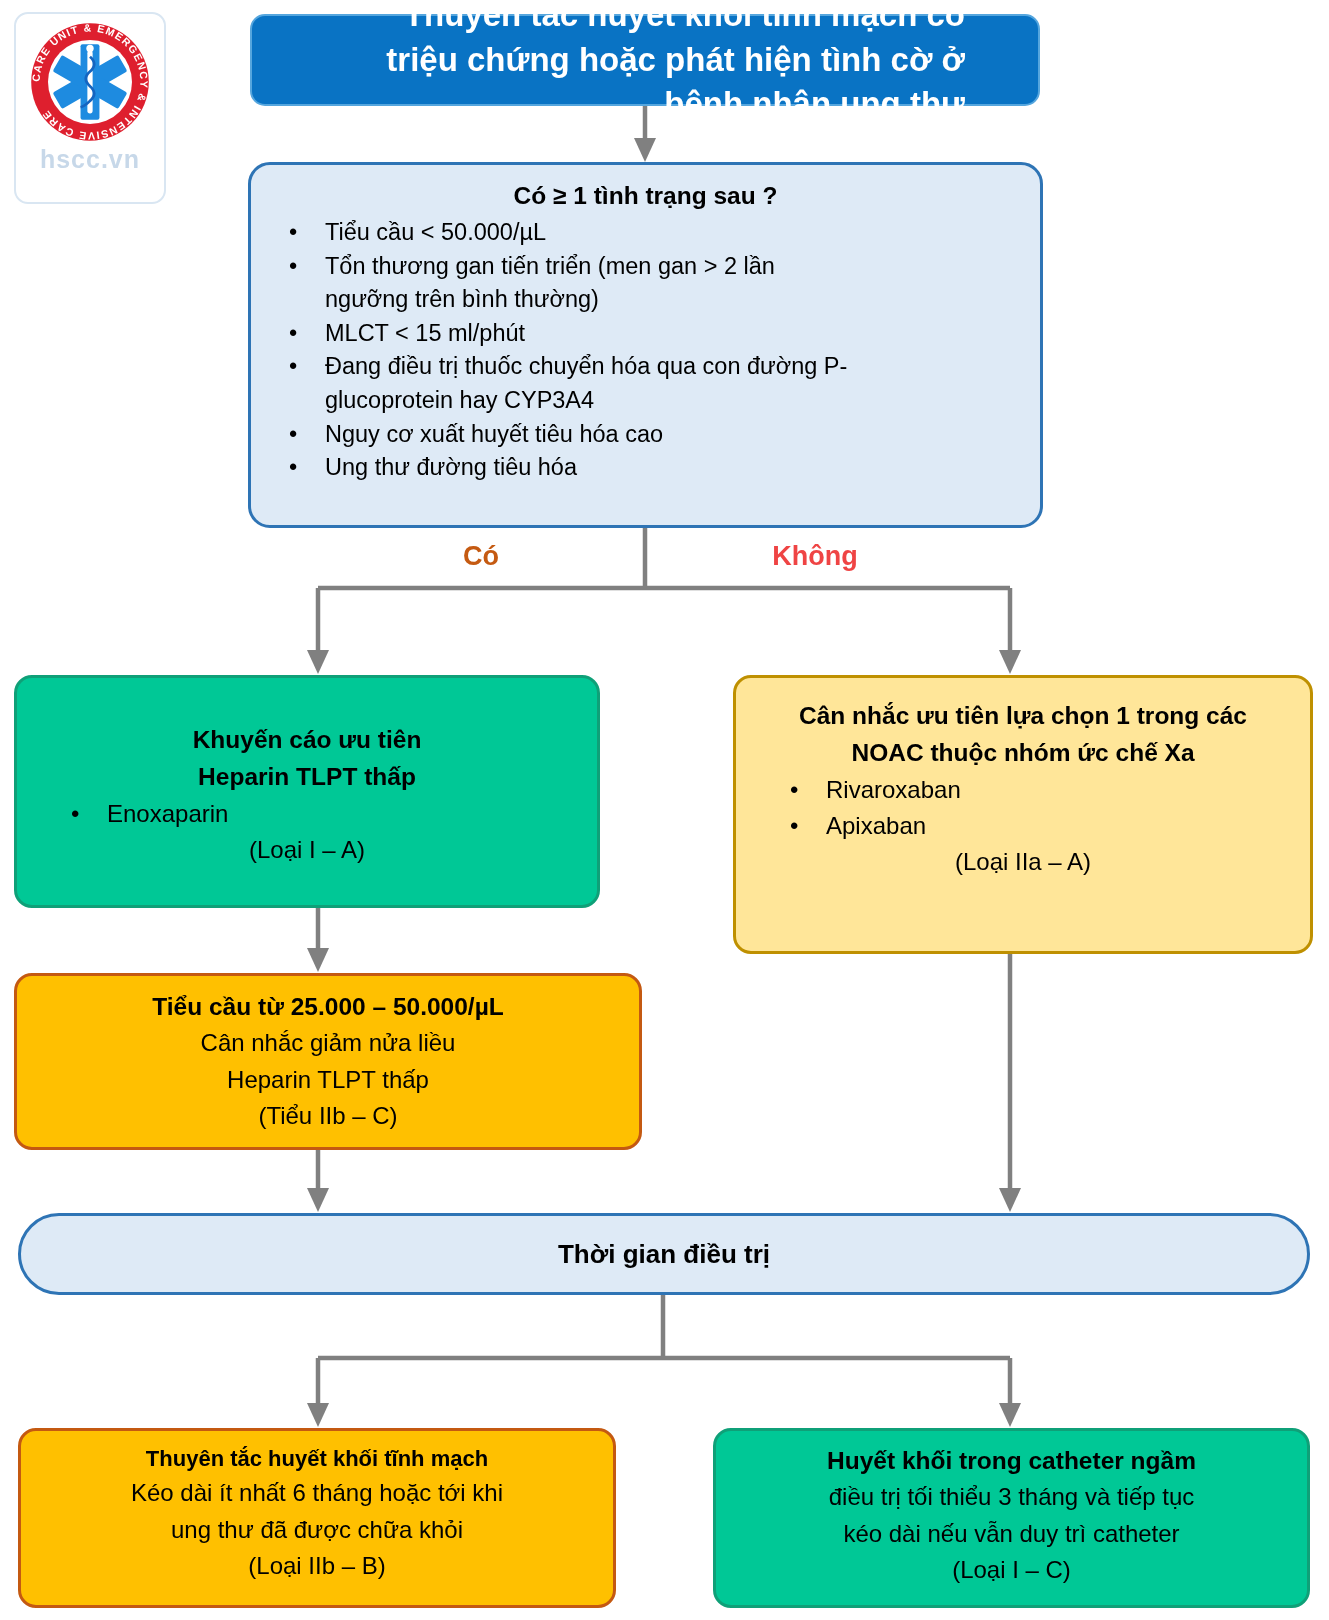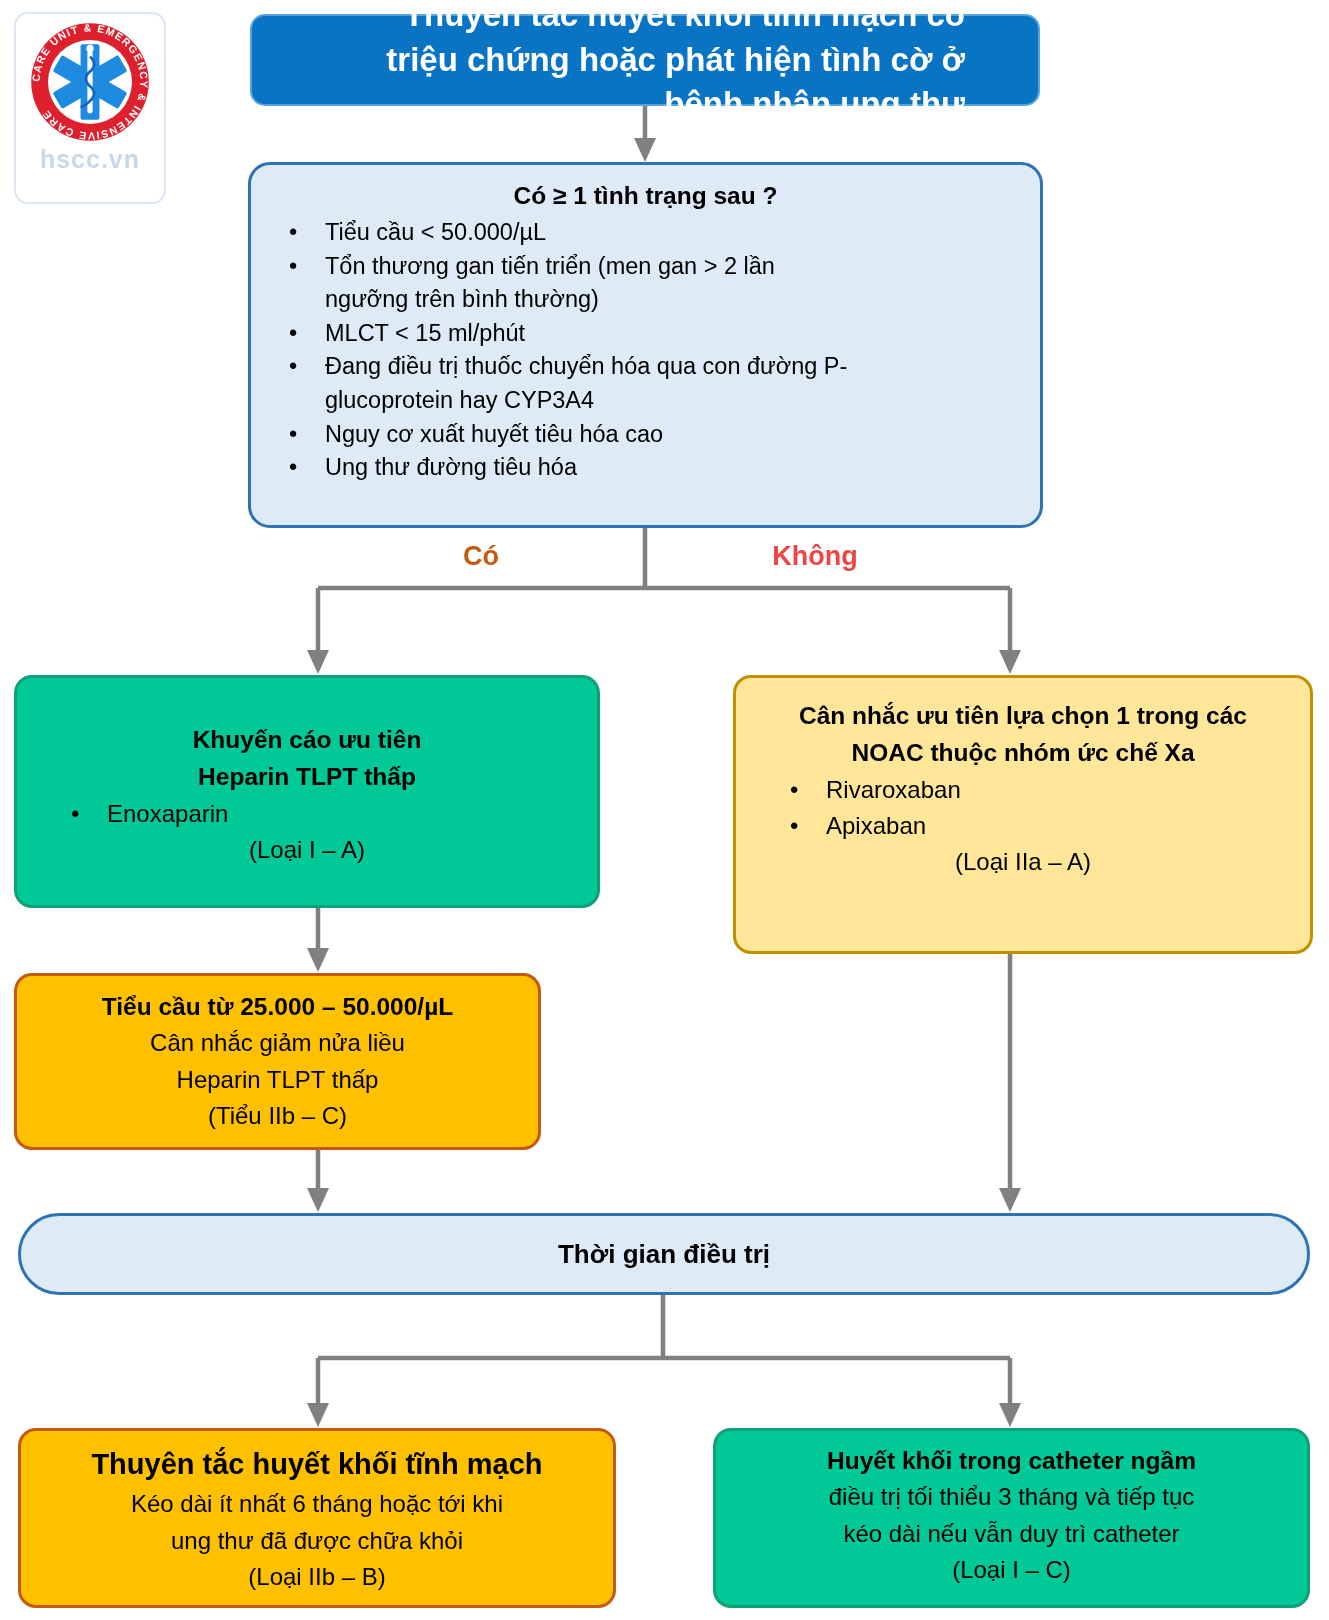--- a/index.html
+++ b/index.html
@@ -35,33 +35,33 @@
   #label-no{left:715px;top:541px;color:#ef4444;}
 
   
   #lmwh-box{left:14px;top:675px;width:586px;height:233px;background:#00C896;border:3px solid #0FA078;border-radius:18px;
     padding:44px 24px 0;font-size:24px;line-height:1.5;}
   #lmwh-box .bt{font-weight:bold;font-size:24.5px;text-align:center;}
   #noac-box{left:693px;top:675px;width:580px;height:279px;background:#FFE699;border:3px solid #BF9000;border-radius:18px;
     padding:20px 24px 0;font-size:24px;line-height:1.5;margin-left:40px;}
   #noac-box .bt{font-weight:bold;font-size:24.5px;text-align:center;max-width:480px;margin:0 auto;}
   .grade{text-align:center;}
-  #half-dose-box{left:14px;top:973px;width:527px;height:177px;background:#FFC000;border:3px solid #C45911;border-radius:18px;
+  #half-dose-box{left:14px;top:973px;width:628px;height:177px;background:#FFC000;border:3px solid #C45911;border-radius:18px;
     padding-top:12px;text-align:center;font-size:24px;line-height:1.52;}
   #half-dose-box .bt{font-weight:bold;font-size:24.5px;}
 
   
   #duration-bar{left:18px;top:1213px;width:1292px;height:82px;background:#DEEAF6;border:3px solid #2E74B5;border-radius:41px;
     display:flex;align-items:center;justify-content:center;}
   #duration-bar .t{font-weight:bold;font-size:26px;}
 
   
   #vte-box{left:18px;top:1428px;width:598px;height:180px;background:#FFC000;border:3px solid #C45911;border-radius:18px;
     padding-top:11px;text-align:center;font-size:24px;line-height:1.52;}
-  #vte-box .bt{font-weight:bold;font-size:29px;}
+  #vte-box .bt{font-weight:bold;font-size:22px;}
   #catheter-box{left:713px;top:1428px;width:597px;height:180px;background:#00C896;border:3px solid #0FA078;border-radius:18px;
     padding-top:11px;text-align:center;font-size:24px;line-height:1.52;}
   #catheter-box .bt{font-weight:bold;font-size:24.5px;}
 </style>
 </head>
 <body>
 
 <svg id="connectors" viewBox="0 0 1329 1620">
   <defs>
     <marker id="ah" markerUnits="userSpaceOnUse" markerWidth="30" markerHeight="30" refX="3" refY="11" orient="auto">

